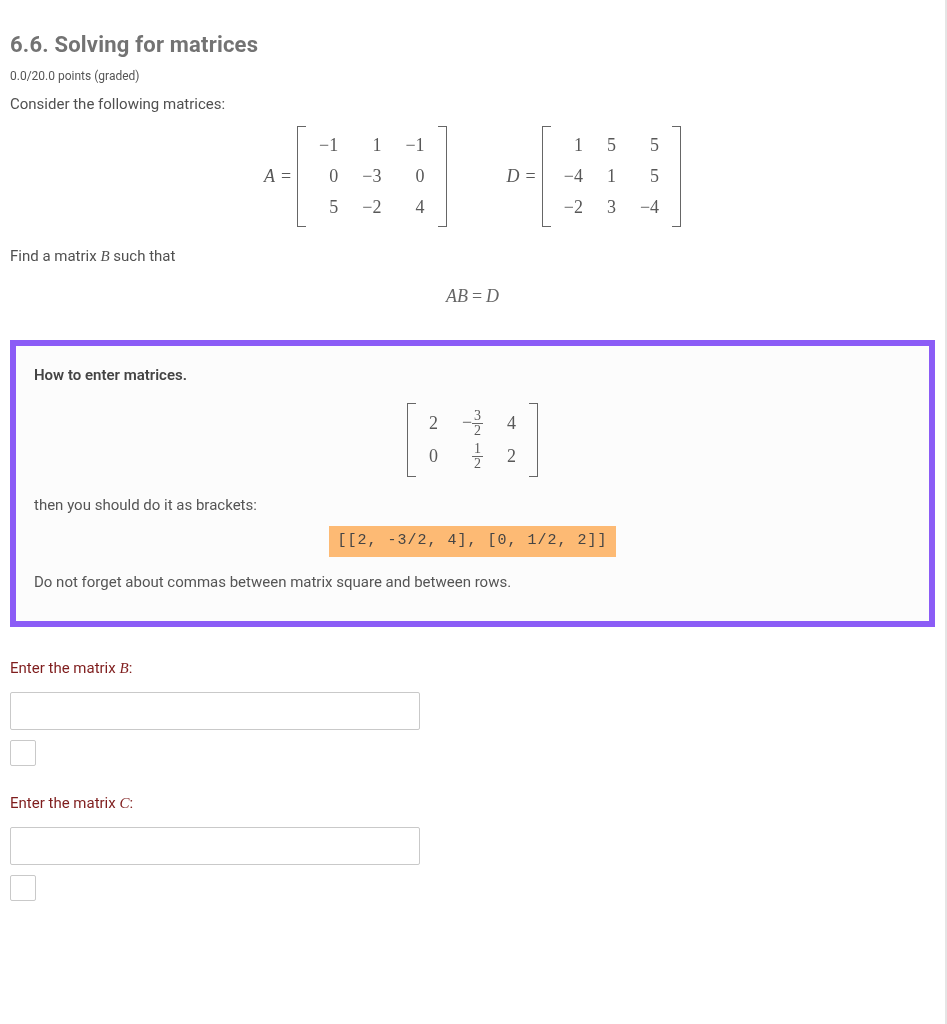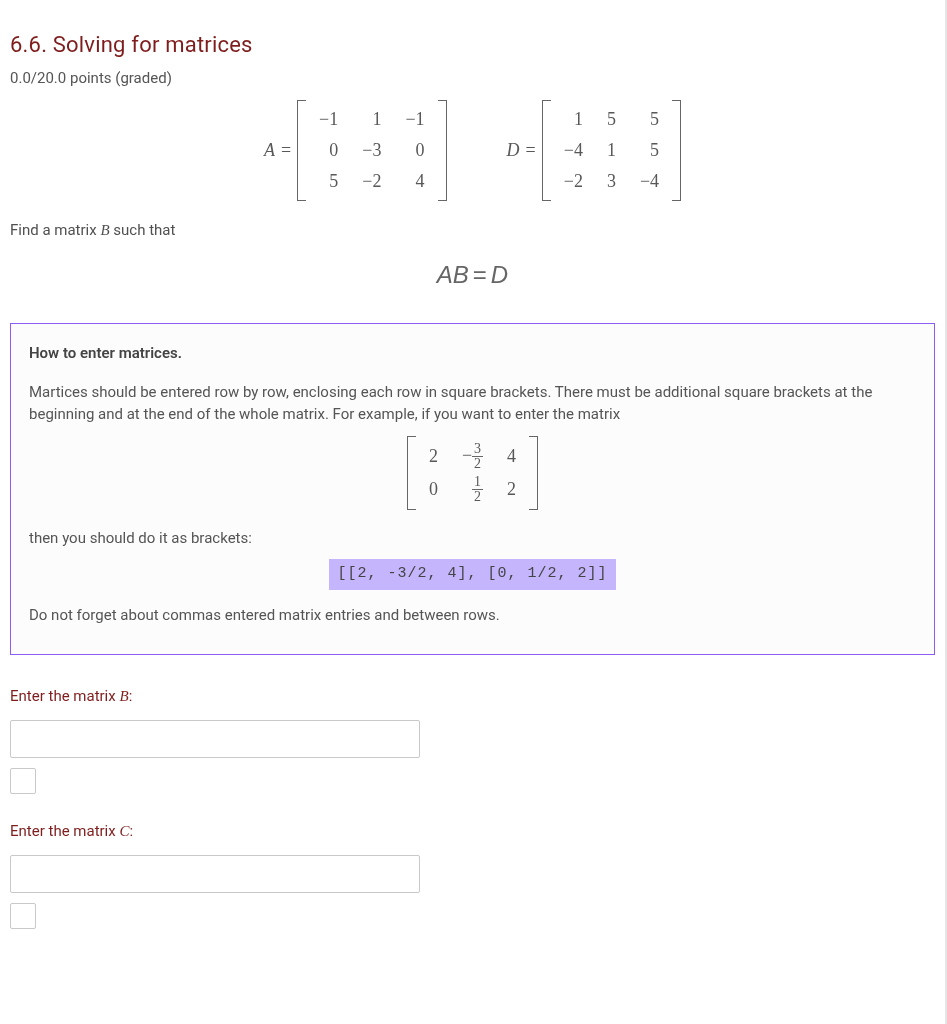--- a/index.html
+++ b/index.html
@@ -14,27 +14,27 @@
   }
   .page {
     width: 947px;
     min-height: 1024px;
     padding: 10px 10px 30px 10px;
     border-right: 2px solid #e5e5e5;
     position: relative;
   }
   h2.title {
     font-size: 22px;
-    font-weight: 400;
-    color: #7f1d1d;
+    font-weight: 700;
+    color: #737373;
     margin: 18px 0 6px 0;
     letter-spacing: 0.2px;
   }
   .points {
-    font-size: 15px;
+    font-size: 12px;
     color: #555;
   }
   .prompt {
     font-size: 15px;
     color: #505050;
     margin: 8px 0 4px 0;
   }
   .math-italic { font-family: "Times New Roman", Georgia, serif; font-style: italic; }
   .math-rm { font-family: "Times New Roman", Georgia, serif; font-style: normal; }
   .equations-row {
@@ -70,44 +70,44 @@
   .matrix td {
     padding: 2px 12px;
     text-align: right;
     font-family: "Times New Roman", Georgia, serif;
     font-size: 18px;
     color: #585858;
     min-width: 22px;
   }
   .eq-line {
     text-align: center;
-    font-family: Liberation Sans, sans-serif;
-    font-size: 24px;
+    font-family: Liberation Serif, serif;
+    font-size: 18px;
     color: #666;
     margin: 16px 0 22px 0;
     font-style: italic;
   }
   .eq-line .op { font-style: normal; padding: 0 4px; }
   .infobox {
-    border: 1px solid #8b5cf6;
+    border: 6px solid #8b5cf6;
     background: #fcfcfc;
     padding: 18px 18px 18px 18px;
     margin: 30px 0 30px 0;
   }
   .infobox .ib-title {
     font-weight: 600;
     font-size: 15px;
     color: #444;
     margin-bottom: 16px;
   }
   .infobox p { margin: 10px 0; color: #555; }
   .example-matrix-wrap { text-align: center; margin: 10px 0; }
   .codebox {
     display: inline-block;
-    background: #c4b5fd;
+    background: #fdba74;
     padding: 4px 8px;
     font-family: "Courier New", monospace;
     font-size: 15px;
     color: #444;
     letter-spacing: 1px;
   }
   .code-center { text-align: center; margin: 6px 0 14px 0; }
   .field-label {
     font-size: 15px;
     color: #7f1d1d;
@@ -140,20 +140,21 @@
 </style>
 </head>
 <body>
 
 <div class="page">
 
   <h2 class="title">6.6. Solving for matrices</h2>
 
   <div class="points">0.0/20.0 points (graded)</div>
 
+  <div class="prompt">Consider the following matrices:</div>
 
   <div class="equations-row">
 
     <div class="matrix-eq">
       <span class="math-italic">A</span>
       <span class="math-rm">=</span>
       <span class="matrix">
         <table>
           <tbody>
               <tr>
@@ -211,21 +212,20 @@
   </div>
 
   <div class="eq-line">
     <span>AB</span><span class="op">=</span><span>D</span>
   </div>
 
 
 
   <div class="infobox">
     <div class="ib-title">How to enter matrices.</div>
-    <p>Martices should be entered row by row, enclosing each row in square brackets. There must be additional square brackets at the beginning and at the end of the whole matrix. For example, if you want to enter the matrix</p>
 
     <div class="example-matrix-wrap">
       <span class="matrix">
         <table>
           <tbody>
               <tr>
             <td>2</td>
             <td>−<span class="frac"><span class="n">3</span><span class="d">2</span></span></td>
             <td>4</td>
           </tr>
@@ -236,21 +236,21 @@
           </tr>
         </tbody>
           </table>
       </span>
     </div>
 
     <p>then you should do it as brackets:</p>
     <div class="code-center">
       <span class="codebox">[[2, -3/2, 4], [0, 1/2, 2]]</span>
     </div>
-    <p>Do not forget about commas entered matrix entries and between rows.</p>
+    <p>Do not forget about commas between matrix square and between rows.</p>
   </div>
 
   <div class="field-label">
     <span>Enter the matrix</span>
     <span class="math-italic">B</span>:
   </div>
   <input type="text" class="text-input" style="">
   <button class="stub-btn" aria-label="preview"></button>
 
   <div class="field-label">

